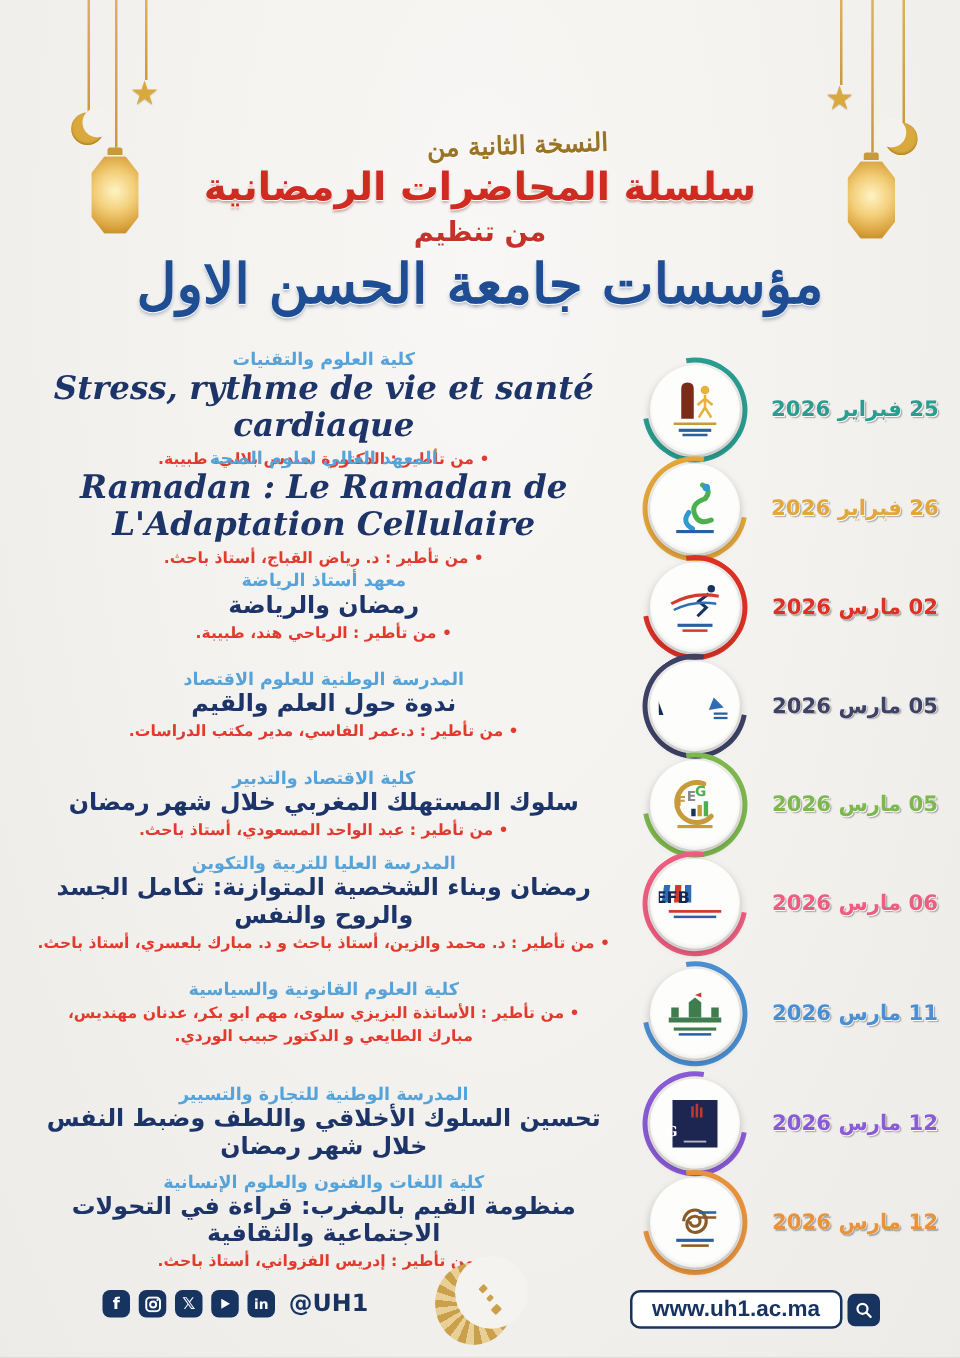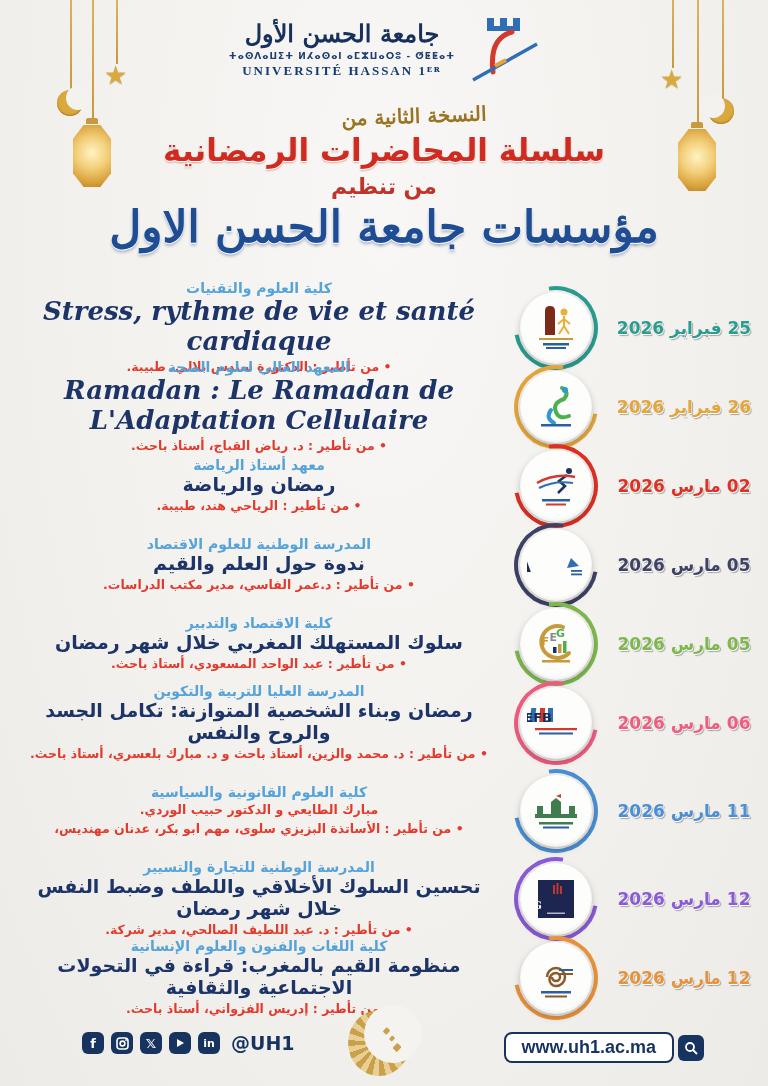--- a/index.html
+++ b/index.html
@@ -100,33 +100,20 @@
     <div class="star" style="left:660px; top:64px; font-size:26px;">★</div>
     <div class="string" style="left:697px; height:122px;"></div>
     <div class="lantern" style="left:678px; top:122px;">
       <div class="cap"></div>
         <div class="bodyy"></div>
     </div>
     <div class="string" style="left:722px; height:100px;"></div>
     <div class="moon flip" style="left:708px; top:98px;"></div>
   </div>
 
-  <div class="uni-logo">
-    <div class="uni-text">
-      <div class="uni-ar">جامعة الحسن الأول</div>
-      <div class="uni-tif">ⵜⴰⵙⴷⴰⵡⵉⵜ ⵍⵃⴰⵙⴰⵏ ⴰⵎⵣⵡⴰⵔⵓ - ⵚⵟⵟⴰⵜ</div>
-      <div class="uni-fr">UNIVERSITÉ HASSAN 1ᴱᴿ</div>
-    </div>
-    <svg width="74" height="72" viewBox="0 0 74 72">
-      <path d="M22,4 h7 v8 h6 v-8 h7 v8 h6 v-8 h7 v13 h-33 z" fill="#2f6eb5"></path>
-      <path d="M28,58 Q24,24 47,18" stroke="#d23a2e" stroke-width="5" fill="none" stroke-linecap="round"></path>
-      <line x1="8" y1="66" x2="72" y2="30" stroke="#2f6eb5" stroke-width="3.5"></line>
-      <line x1="30" y1="52" x2="41" y2="46" stroke="#e8a13c" stroke-width="4"></line>
-    </svg>
-  </div>
 
   <div class="headline" dir="rtl">
     <div class="edition">النسخة الثانية من</div>
     <div class="series">سلسلة المحاضرات الرمضانية</div>
     <div class="organized">من تنظيم</div>
     <div class="organizer">مؤسسات جامعة الحسن الاول</div>
   </div>
 
   <div class="rows">
 
@@ -283,22 +270,22 @@
             <rect x="6" y="30" width="42" height="4" fill="#3f7d4f"></rect>
             <path d="M27,12 l5,-2 v4 z" fill="#d23a2e"></path>
             <rect x="10" y="38" width="34" height="2.5" fill="#3f7d4f"></rect>
             <rect x="14" y="42.5" width="26" height="2" class="tiny-caption"></rect>
           </svg>
         </div>
       </div>
         </div>
       <div class="content">
         <div class="inst">كلية العلوم القانونية والسياسية</div>
+        <div class="framing">• من تأطير : الأساتذة البزيزي سلوى، مهم ابو بكر، عدنان مهنديس،</div>
         <div class="framing">مبارك الطايعي و الدكتور حبيب الوردي.</div>
-        <div class="framing">• من تأطير : الأساتذة البزيزي سلوى، مهم ابو بكر، عدنان مهنديس،</div>
       </div>
     </div>
 
     <div class="row">
       <div class="datecol"><span class="date" style="color: rgb(138, 91, 214);">12 مارس 2026</span></div>
       <div class="circlecol">
           <div class="badge">
         <div class="ring gap-right" style="border-color: rgb(138, 91, 214) transparent rgb(138, 91, 214) rgb(138, 91, 214);"></div>
         <div class="disc">
           <svg width="54" height="54" viewBox="0 0 54 54">
@@ -308,21 +295,20 @@
             <rect x="31" y="14" width="2" height="8" fill="#c0392b"></rect>
             <text x="13" y="37" font-size="11" font-weight="bold" fill="#ffffff" font-family="DejaVu Serif">ENCG</text>
             <rect x="18" y="40.5" width="18" height="1.5" fill="#b8b8c8"></rect>
           </svg>
         </div>
       </div>
         </div>
       <div class="content">
         <div class="inst">المدرسة الوطنية للتجارة والتسيير</div>
         <div class="lect-title">تحسين السلوك الأخلاقي واللطف وضبط النفس خلال شهر رمضان</div>
-        <div class="framing">• من تأطير : د. عبد اللطيف الصالحي، مدير شركة.</div>
       </div>
     </div>
 
     <div class="row">
       <div class="datecol"><span class="date" style="color: rgb(232, 147, 60);">12 مارس 2026</span></div>
       <div class="circlecol">
           <div class="badge">
         <div class="ring gap-left" style="border-color: rgb(232, 147, 60) rgb(232, 147, 60) rgb(232, 147, 60) transparent;"></div>
         <div class="disc">
           <svg width="54" height="54" viewBox="0 0 54 54">

